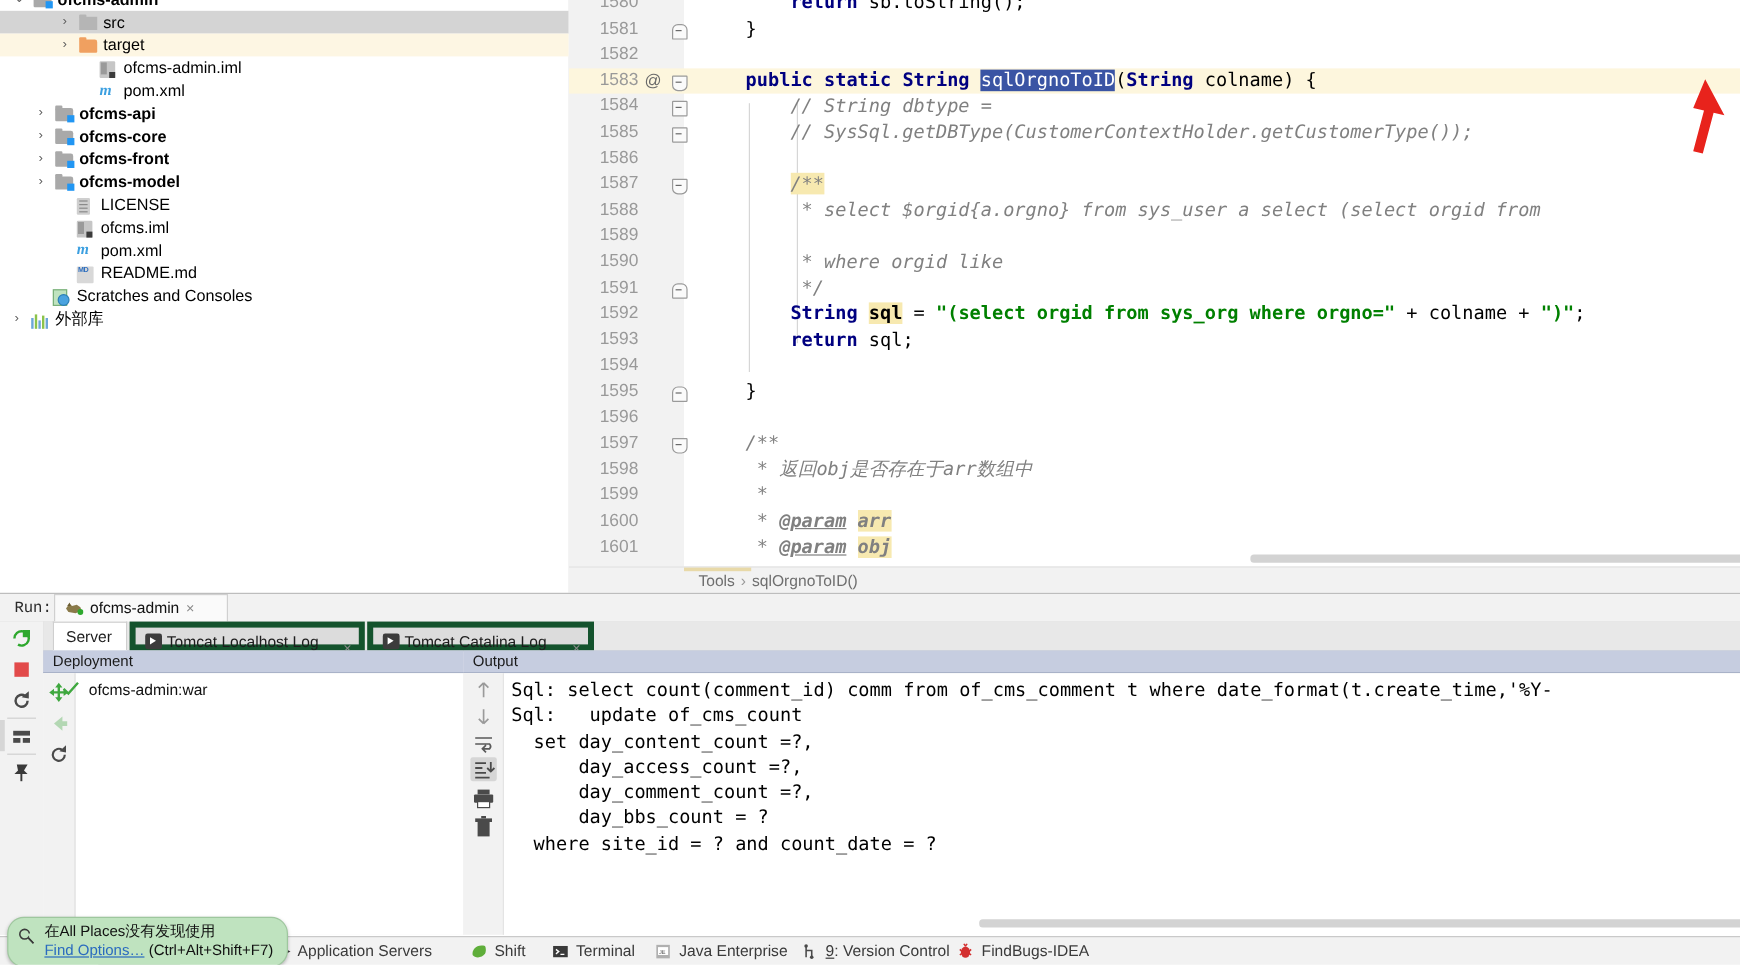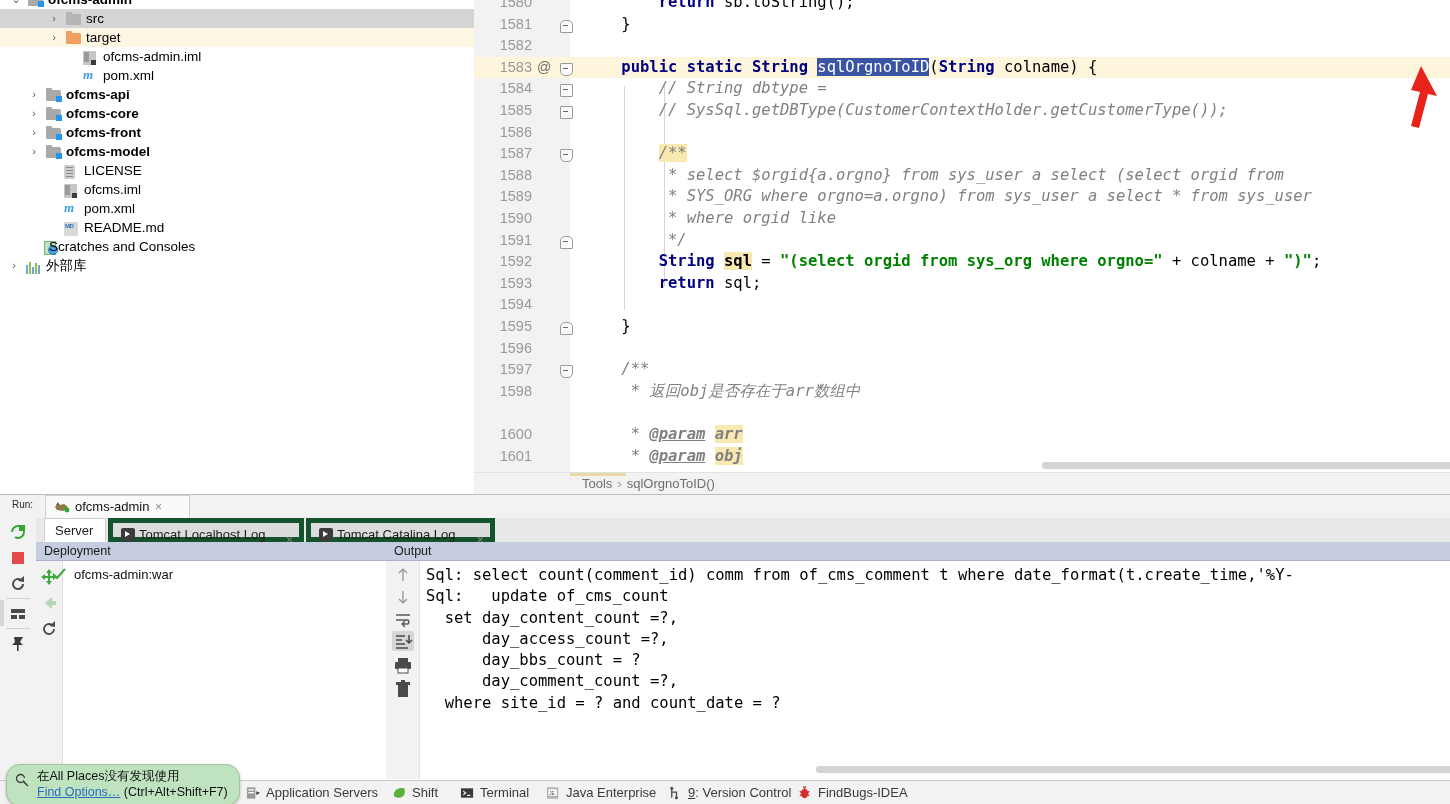--- a/index.html
+++ b/index.html
@@ -94,21 +94,21 @@
 
   .hscroll{position:absolute;left:568px;top:462px;width:510px;height:7px;background:#d3d3d3;border-radius:3px;}
   .editor-bottom{position:absolute;left:0;top:472px;width:976px;height:22px;background:#f2f2f2;border-top:1px solid #e2e2e2;}
   .breadcrumb{position:absolute;left:108px;top:3px;font-size:13px;color:#6f6f6f;}
   .breadcrumb .sep{color:#9a9a9a;margin:0 5px;}
   .tabmark{position:absolute;left:96px;top:0;width:56px;height:3px;background:#e8d9a8;}
 
   
   .runpanel{position:absolute;left:0;top:494px;width:1450px;height:284px;background:#f2f2f2;border-top:1px solid #bdbdbd;}
   .runhdr{position:absolute;left:0;top:0;width:1450px;height:23px;background:#f2f2f2;border-bottom:1px solid #d6d6d6;}
-  .runlabel{position:absolute;left:12px;top:4px;font-size:10px;color:#2b2b2b;}
+  .runlabel{position:absolute;left:12px;top:4px;font-size:13px;color:#2b2b2b;font-family:Liberation Mono, monospace;}
   .runtab{position:absolute;left:45px;top:0;height:23px;background:#fafafa;border:1px solid #d0d0d0;border-bottom:none;padding:0 8px;}
   .runtab .cat{position:absolute;left:8px;top:4px;width:16px;height:14px;}
   .runtab .tt{position:absolute;left:29px;top:3px;font-size:13px;color:#111;white-space:nowrap;}
   .runtab .xx{position:absolute;top:4px;font-size:12px;color:#8a8a8a;}
 
   .vtoolbar{position:absolute;left:0;top:23px;width:36px;height:261px;background:#f2f2f2;border-right:1px solid #d6d6d6;}
   .vtb-ic{position:absolute;left:8px;width:20px;height:20px;}
   .vsep{position:absolute;left:6px;width:24px;height:1px;background:#d0d0d0;}
 
   .subtabs{position:absolute;left:36px;top:23px;width:1414px;height:24px;background:#e8e8e8;border-bottom:1px solid #cfcfcf;}
@@ -261,21 +261,21 @@
           </span>
           <span class="lbl" style="left:84px;">README.md</span>
         </div>
         <div class="tree-row" style="top: 237px; position: absolute; width: 474px;">
           <span class="ic" style="left:44px;position:absolute;">
             <span class="ic-scratch" style="top:2px;">
               <span class="pg"></span>
               <span class="cl"></span>
             </span>
           </span>
-          <span class="lbl" style="left:49px;">Scratches and Consoles</span>
+          <span class="lbl" style="left:64px;">Scratches and Consoles</span>
         </div>
         <div class="tree-row" style="top: 256px; position: absolute; width: 474px;">
           <span class="arrow" style="left:8px;">›</span>
           <span class="ic" style="left:26px;position:absolute;">
             <span class="ic-lib" style="top:3px;">
               <i class="lib1"></i>
               <i class="lib2"></i>
               <i class="lib3"></i>
               <i class="lib4"></i>
               <i class="lib5"></i>
@@ -293,30 +293,31 @@
     <div class="code-area" id="code-area">
         <div class="ln" style="top: -8px;"><span class="num">1580</span><span class="txt"><span class="plain">        </span><span class="kw">return</span><span class="plain"> sb.toString();</span></span></div>
         <div class="ln" style="top: 13.6px;"><span class="num">1581</span><span class="fold b"></span><span class="txt"><span class="plain">    }</span></span></div>
         <div class="ln" style="top: 35.2px;"><span class="num">1582</span><span class="txt"><span class="plain"></span></span></div>
         <div class="ln cur" style="top: 56.8px;"><span class="num">1583</span><span class="at">@</span><span class="fold t"></span><span class="txt"><span class="plain">    </span><span class="kw">public static </span><span class="kw">String </span><span class="hlname">sqlOrgnoToID</span><span class="plain">(</span><span class="kw">String</span><span class="plain"> colname) {</span></span></div>
         <div class="ln" style="top: 78.4px;"><span class="num">1584</span><span class="fold"></span><span class="txt"><span class="cmt">        // String dbtype =</span></span></div>
         <div class="ln" style="top: 100px;"><span class="num">1585</span><span class="fold"></span><span class="txt"><span class="cmt">        // SysSql.getDBType(CustomerContextHolder.getCustomerType());</span></span></div>
         <div class="ln" style="top: 121.6px;"><span class="num">1586</span><span class="txt"><span class="plain"></span></span></div>
         <div class="ln" style="top: 143.2px;"><span class="num">1587</span><span class="fold t"></span><span class="txt"><span class="plain">        </span><span class="docs hlsoft">/**</span></span></div>
         <div class="ln" style="top: 164.8px;"><span class="num">1588</span><span class="txt"><span class="docs">         * select $orgid{a.orgno} from sys_user a select (select orgid from</span></span></div>
-        <div class="ln" style="top: 186.4px;"><span class="num">1589</span><span class="txt"><span class="docs">         * SYS_ORG where orgno=a.orgno) from sys_user a select * from sys_user</span></span></div>
+        <div class="ln" style="top: 186.4px;"><span class="num">1589</span></div>
         <div class="ln" style="top: 208px;"><span class="num">1590</span><span class="txt"><span class="docs">         * where orgid like</span></span></div>
         <div class="ln" style="top: 229.6px;"><span class="num">1591</span><span class="fold b"></span><span class="txt"><span class="docs">         */</span></span></div>
         <div class="ln" style="top: 251.2px;"><span class="num">1592</span><span class="txt"><span class="plain">        </span><span class="kw">String</span><span class="plain"> </span><span class="hlsoft" style="font-weight:bold;">sql</span><span class="plain"> = </span><span class="str">"(select orgid from sys_org where orgno="</span><span class="plain"> + colname + </span><span class="str">")"</span><span class="plain">;</span></span></div>
         <div class="ln" style="top: 272.8px;"><span class="num">1593</span><span class="txt"><span class="plain">        </span><span class="kw">return</span><span class="plain"> sql;</span></span></div>
         <div class="ln" style="top: 294.4px;"><span class="num">1594</span><span class="txt"><span class="plain"></span></span></div>
         <div class="ln" style="top: 316px;"><span class="num">1595</span><span class="fold b"></span><span class="txt"><span class="plain">    }</span></span></div>
         <div class="ln" style="top: 337.6px;"><span class="num">1596</span><span class="txt"><span class="plain"></span></span></div>
         <div class="ln" style="top: 359.2px;"><span class="num">1597</span><span class="fold t"></span><span class="txt"><span class="plain">    </span><span class="docs">/**</span></span></div>
         <div class="ln" style="top: 380.8px;"><span class="num">1598</span><span class="txt"><span class="docs">     * 返回obj是否存在于arr数组中</span></span></div>
+        <div class="ln" style="top: 402.4px;"><span class="num">1599</span><span class="txt"><span class="docs">     *</span></span></div>
         <div class="ln" style="top: 424px;"><span class="num">1600</span><span class="txt"><span class="docs">     * </span><span class="docs" style="text-decoration:underline;font-weight:bold;">@param</span><span class="docs"> </span><span class="hlsoft docs" style="font-weight:bold;">arr</span></span></div>
         <div class="ln" style="top: 445.6px;"><span class="num">1601</span><span class="txt"><span class="docs">     * </span><span class="docs" style="text-decoration:underline;font-weight:bold;">@param</span><span class="docs"> </span><span class="hlsoft docs" style="font-weight:bold;">obj</span></span></div>
       </div>
     <div class="hscroll"></div>
     <div class="editor-bottom">
       <div class="tabmark"></div>
       <div class="breadcrumb">
         <span>Tools</span><span class="sep">›</span><span>sqlOrgnoToID()</span>
       </div>
     </div>
@@ -421,22 +422,22 @@
           <rect x="6" y="6" width="10" height="12" fill="#4a4a4a"></rect>
           <rect x="4" y="3" width="14" height="3" fill="#4a4a4a"></rect>
           <rect x="9" y="1" width="4" height="2" fill="#4a4a4a"></rect>
         </svg>
       </div>
       <div class="console" id="console">
           <div class="cline">Sql: select count(comment_id) comm from of_cms_comment t where date_format(t.create_time,'%Y-</div>
           <div class="cline">Sql:   update of_cms_count</div>
           <div class="cline">  set day_content_count =?,</div>
           <div class="cline">      day_access_count =?,</div>
+          <div class="cline">      day_comment_count =?,</div>
           <div class="cline">      day_bbs_count = ?</div>
-          <div class="cline">      day_comment_count =?,</div>
           <div class="cline">  where site_id = ? and count_date = ?</div>
         </div>
       <div class="out-hscroll"></div>
     </div>
   </div>
 
   <div class="leftstub"></div>
 
   <div class="tooltip">
     <svg class="tip-ic" viewBox="0 0 14 14">
@@ -466,21 +467,21 @@
         </svg>
         <span style="position:absolute;left:28px;top:0;"><span class="u">4</span>: Run</span>
       </div>
       <div class="sb-item" style="left: 152px; width: 80px; padding-left: 0px;">
         <svg class="sb-ic" style="left:8px;" viewBox="0 0 16 14">
           <path d="M1 3 L3 3 M1 7 L3 7 M1 11 L3 11" stroke="#4a4a4a" stroke-width="1.4"></path>
           <path d="M5 3 L14 3 M5 7 L14 7 M5 11 L14 11" stroke="#4a4a4a" stroke-width="1.4"></path>
         </svg>
         <span style="position:absolute;left:28px;top:0;"><span class="u">6</span>: TODO</span>
       </div>
-      <div class="sb-item" style="left: 238px; width: 140px; padding-left: 0px;">
+      <div class="sb-item" style="left: 220px; width: 140px; padding-left: 0px;">
         <svg class="sb-ic" style="left:8px;" viewBox="0 0 16 14">
           <rect x="1" y="1" width="9" height="12" fill="#9a9a9a"></rect>
           <rect x="2.5" y="3" width="6" height="1.4" fill="#fff"></rect>
           <rect x="2.5" y="6" width="6" height="1.4" fill="#fff"></rect>
           <path d="M11 5 L15 7 L11 9 Z" fill="#3a3a3a"></path>
         </svg>
         <span style="position:absolute;left:28px;top:0;">Application Servers</span>
       </div>
       <div class="sb-item" style="left: 384px; width: 62px; padding-left: 0px;">
         <svg class="sb-ic" style="left:8px;" viewBox="0 0 16 14">

